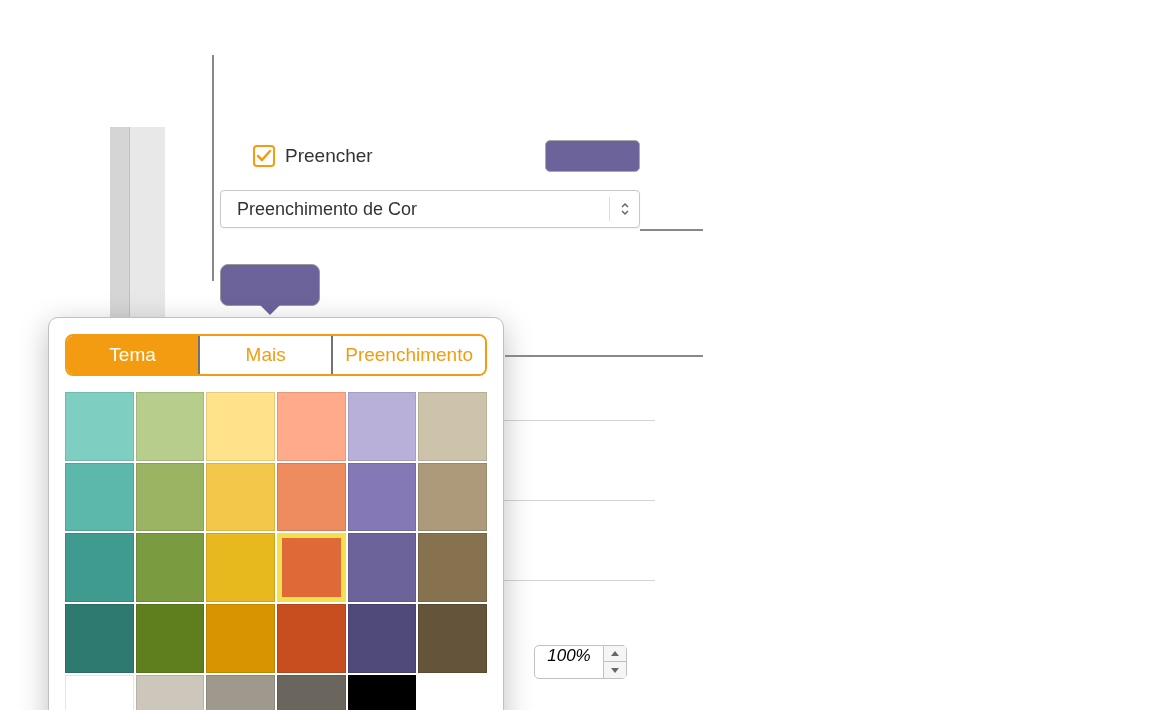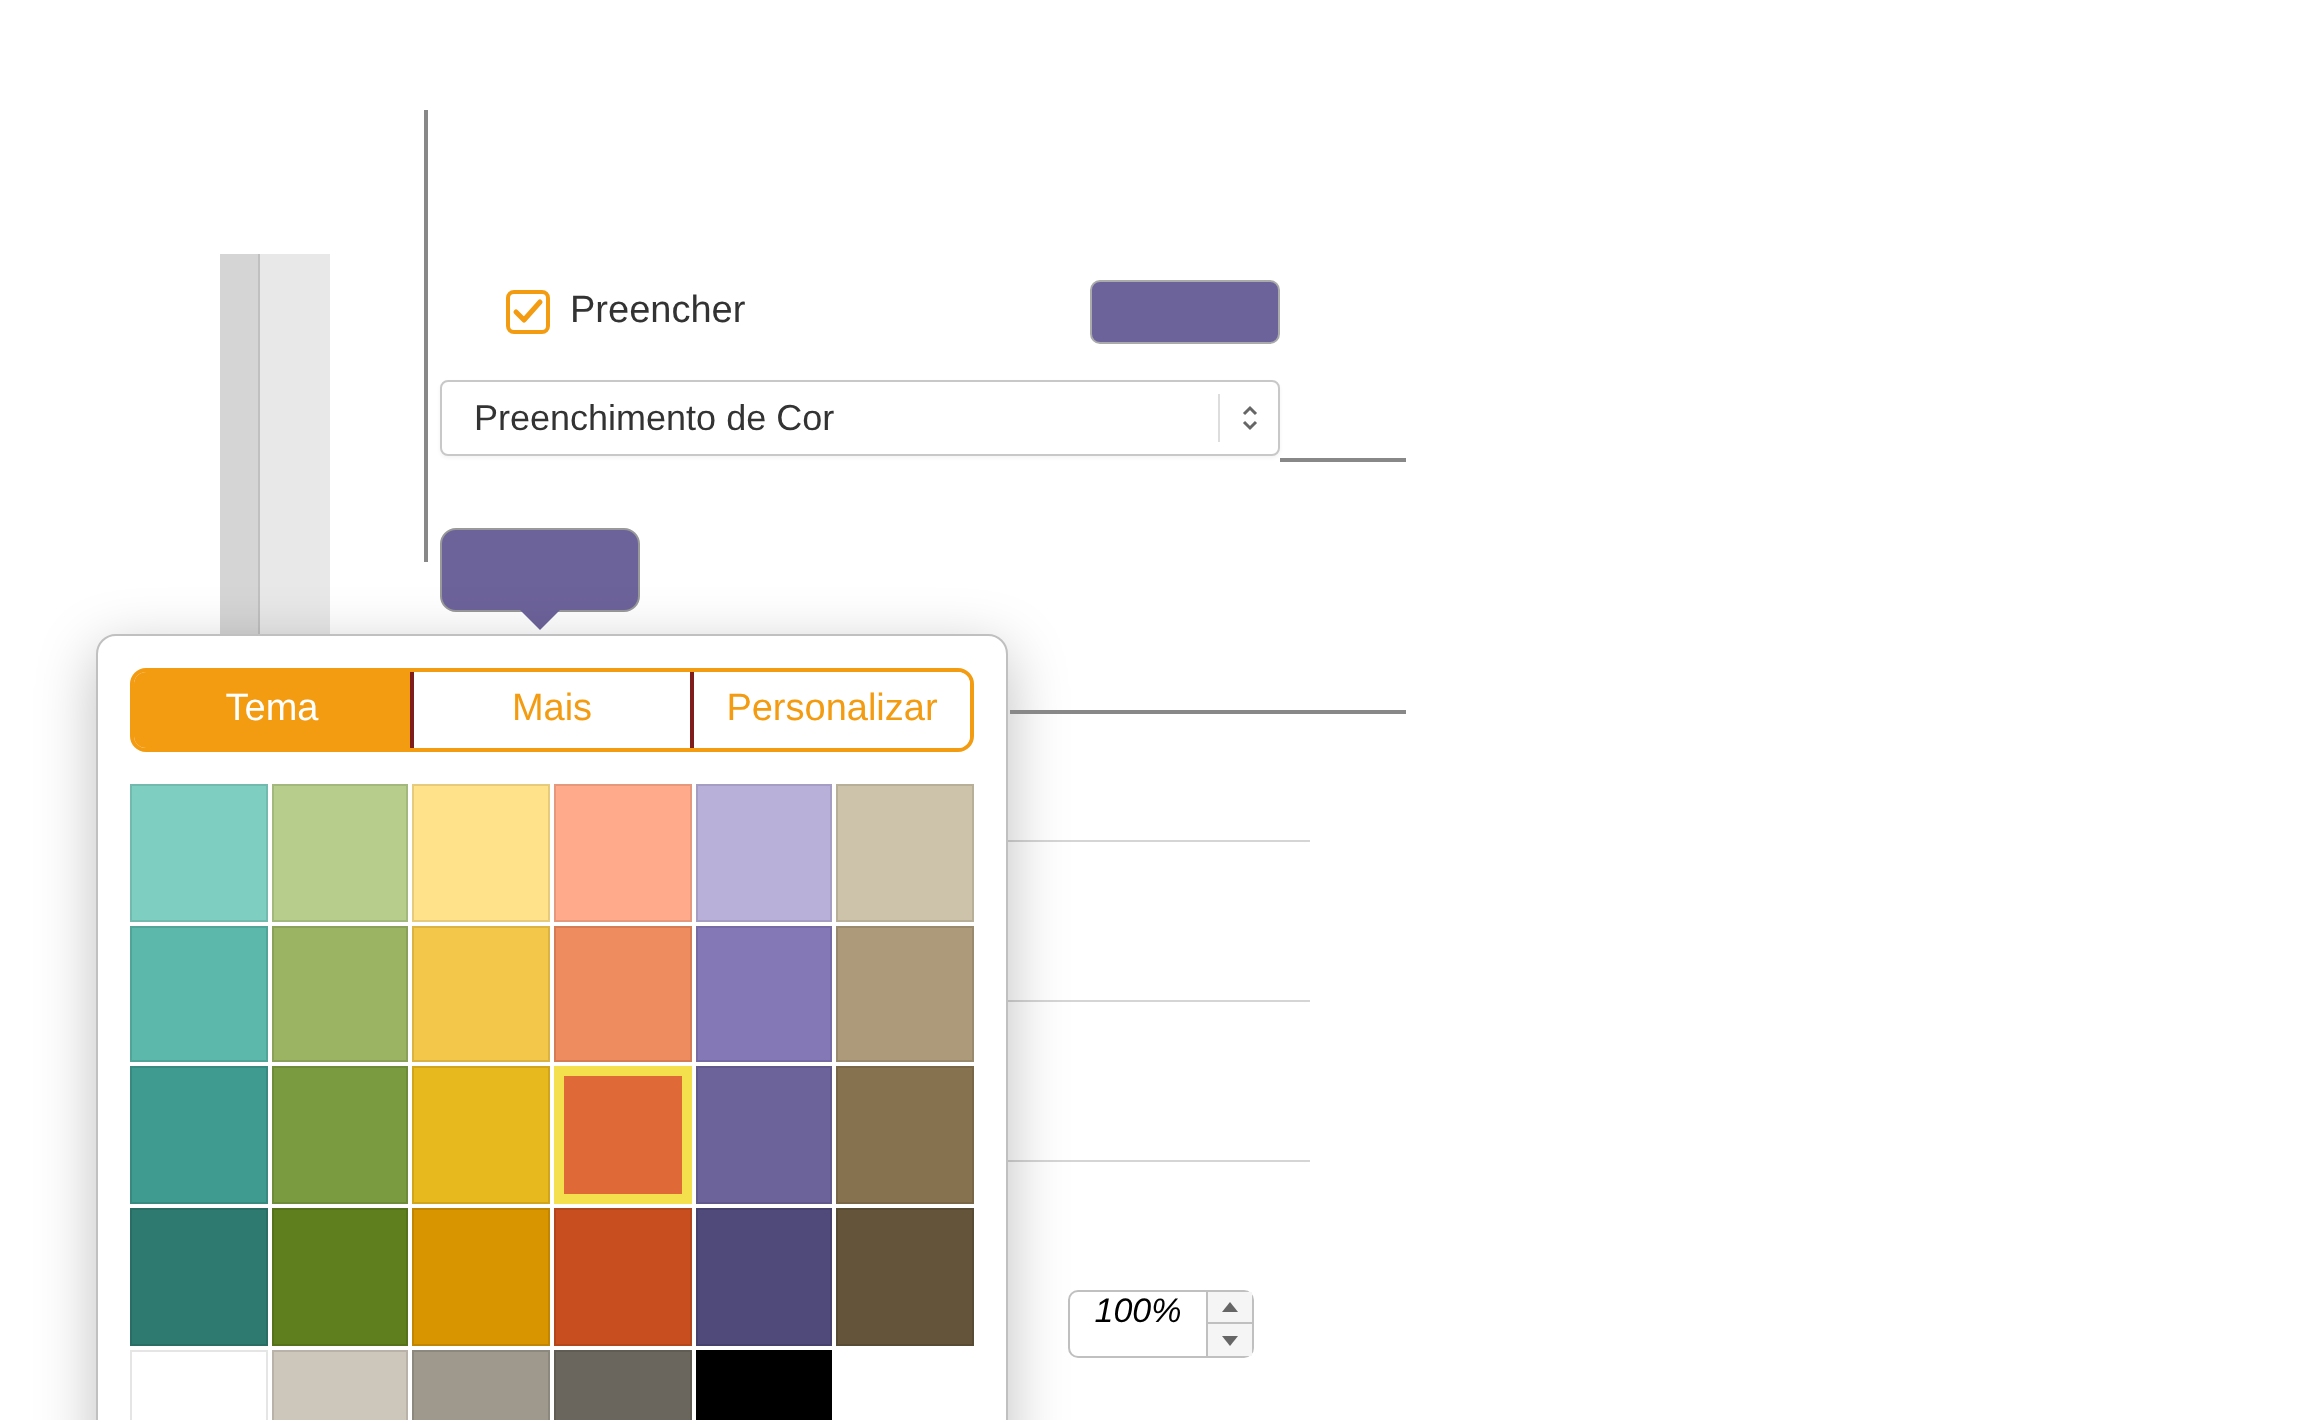--- a/index.html
+++ b/index.html
@@ -161,21 +161,21 @@
       overflow: hidden;
       margin-bottom: 16px;
     }
     
     .color-tab {
       flex: 1;
       padding: 8px 12px;
       text-align: center;
       font-size: 19px;
       cursor: pointer;
-      border-right: 2px solid #7f1d1d;
+      border-right: 2px solid #737373;
     }
     
     .color-tab:last-child {
       border-right: none;
     }
     
     .color-tab.active {
       background: #f39c12;
       color: #ffffff;
       font-weight: 500;
@@ -335,21 +335,21 @@
           <path d="M0 0 L4 5 L8 0 Z" fill="#666"></path>
         </svg>
     </div>
   </div>
 </div>
 
 <div class="color-popover">
   <div class="color-tabs" id="color-tabs">
       <div class="color-tab active">Tema</div>
       <div class="color-tab">Mais</div>
-      <div class="color-tab">Personalizar</div>
+      <div class="color-tab">Preenchimento</div>
     </div>
   <div class="color-grid" id="color-grid">
       <div class="color-swatch" style="background-color: rgb(127, 206, 194);"></div>
       <div class="color-swatch" style="background-color: rgb(182, 205, 139);"></div>
       <div class="color-swatch" style="background-color: rgb(255, 226, 138);"></div>
       <div class="color-swatch" style="background-color: rgb(255, 170, 138);"></div>
       <div class="color-swatch" style="background-color: rgb(184, 176, 217);"></div>
       <div class="color-swatch" style="background-color: rgb(205, 195, 171);"></div>
       <div class="color-swatch" style="background-color: rgb(91, 184, 170);"></div>
       <div class="color-swatch" style="background-color: rgb(155, 180, 100);"></div>

